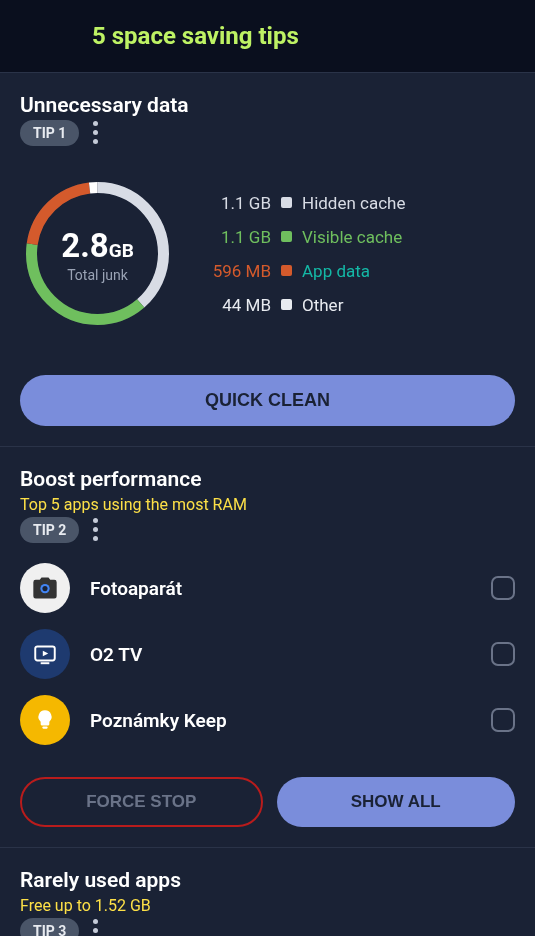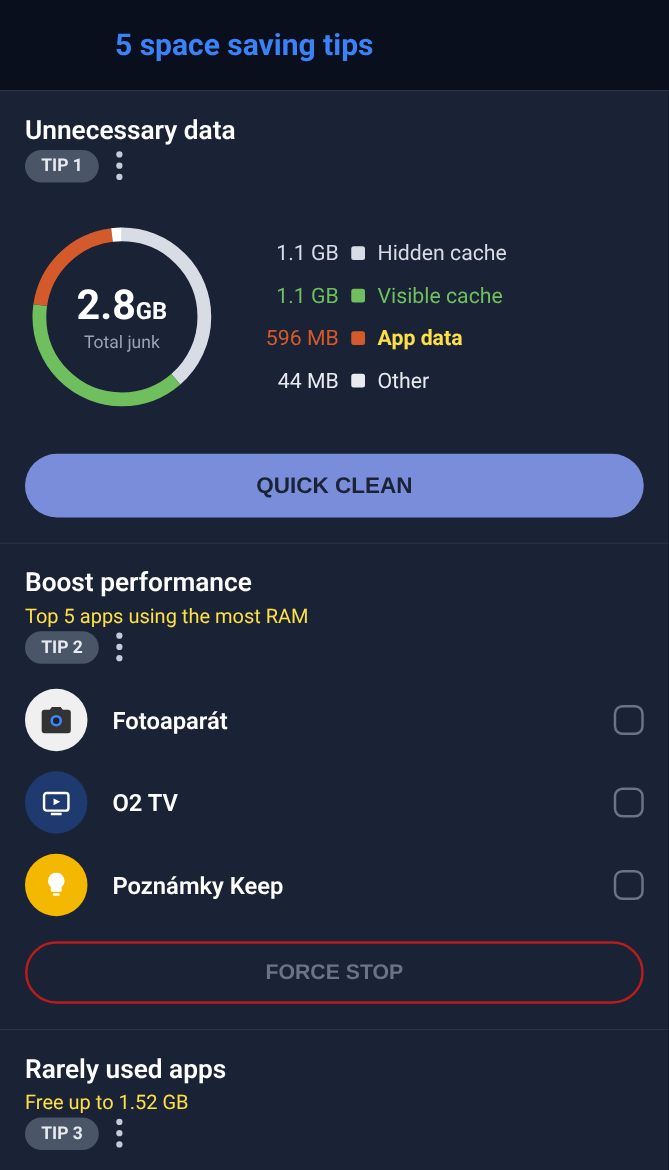--- a/index.html
+++ b/index.html
@@ -11,21 +11,21 @@
   color: #fff;
   overflow: hidden;
 }
 .header {
   padding: 22px 20px;
   background: #0a0f1e;
 }
 .header-title {
   font-size: 24px;
   font-weight: 700;
-  color: #3b82f6;
+  color: #bef264;
   padding-left: 72px;
 }
 .section {
   background: #1a2235;
   border-top: 1px solid #2a3348;
   padding: 20px;
 }
 .section:first-of-type { border-top: none; }
 .section-header {
   display: flex;
@@ -124,33 +124,34 @@
   border-radius: 2px;
 }
 .legend-c0 .legend-size { color: #d8dce5; }
 .legend-c0 .legend-swatch { background: #d8dce5; }
 .legend-c0 .legend-label { color: #d8dce5; }
 .legend-c1 .legend-size { color: #6fbf5e; }
 .legend-c1 .legend-swatch { background: #6fbf5e; }
 .legend-c1 .legend-label { color: #6fbf5e; }
 .legend-c2 .legend-size { color: #d45a2c; }
 .legend-c2 .legend-swatch { background: #d45a2c; }
-.legend-c2 .legend-label { color: #fde047; font-weight: bold; }
+.legend-c2 .legend-label { color: #14b8a6; }
 .legend-c3 .legend-size { color: #e8ebf0; }
 .legend-c3 .legend-swatch { background: #e8ebf0; }
 .legend-c3 .legend-label { color: #e8ebf0; }
 .btn {
   width: 100%;
   padding: 15px;
   border-radius: 27px;
   font-size: 18px;
   font-weight: 700;
   text-align: center;
   cursor: pointer;
   border: none;
+  margin-top: 12px;
 }
 .btn-primary {
   background: #7a8ddb;
   color: #1a2235;
 }
 .btn-row {
   display: flex;
   gap: 14px;
   margin-top: 20px;
 }
@@ -306,20 +307,21 @@
             <rect x="9.5" y="18" width="5" height="2" rx="1" fill="#fff"></rect>
           </svg>
       </div>
       <div class="app-name">Poznámky Keep</div>
       <div class="checkbox"></div>
     </div>
   </div>
 
   <div class="btn-row">
     <button class="btn btn-outline">FORCE STOP</button>
+    <button class="btn btn-primary">SHOW ALL</button>
   </div>
 </div>
 
 <div class="section">
   <div class="section-header">
     <div class="section-title-wrap">
       <div class="section-title">Rarely used apps</div>
       <div class="section-subtitle">Free up to 1.52 GB</div>
     </div>
     <div class="section-right">

